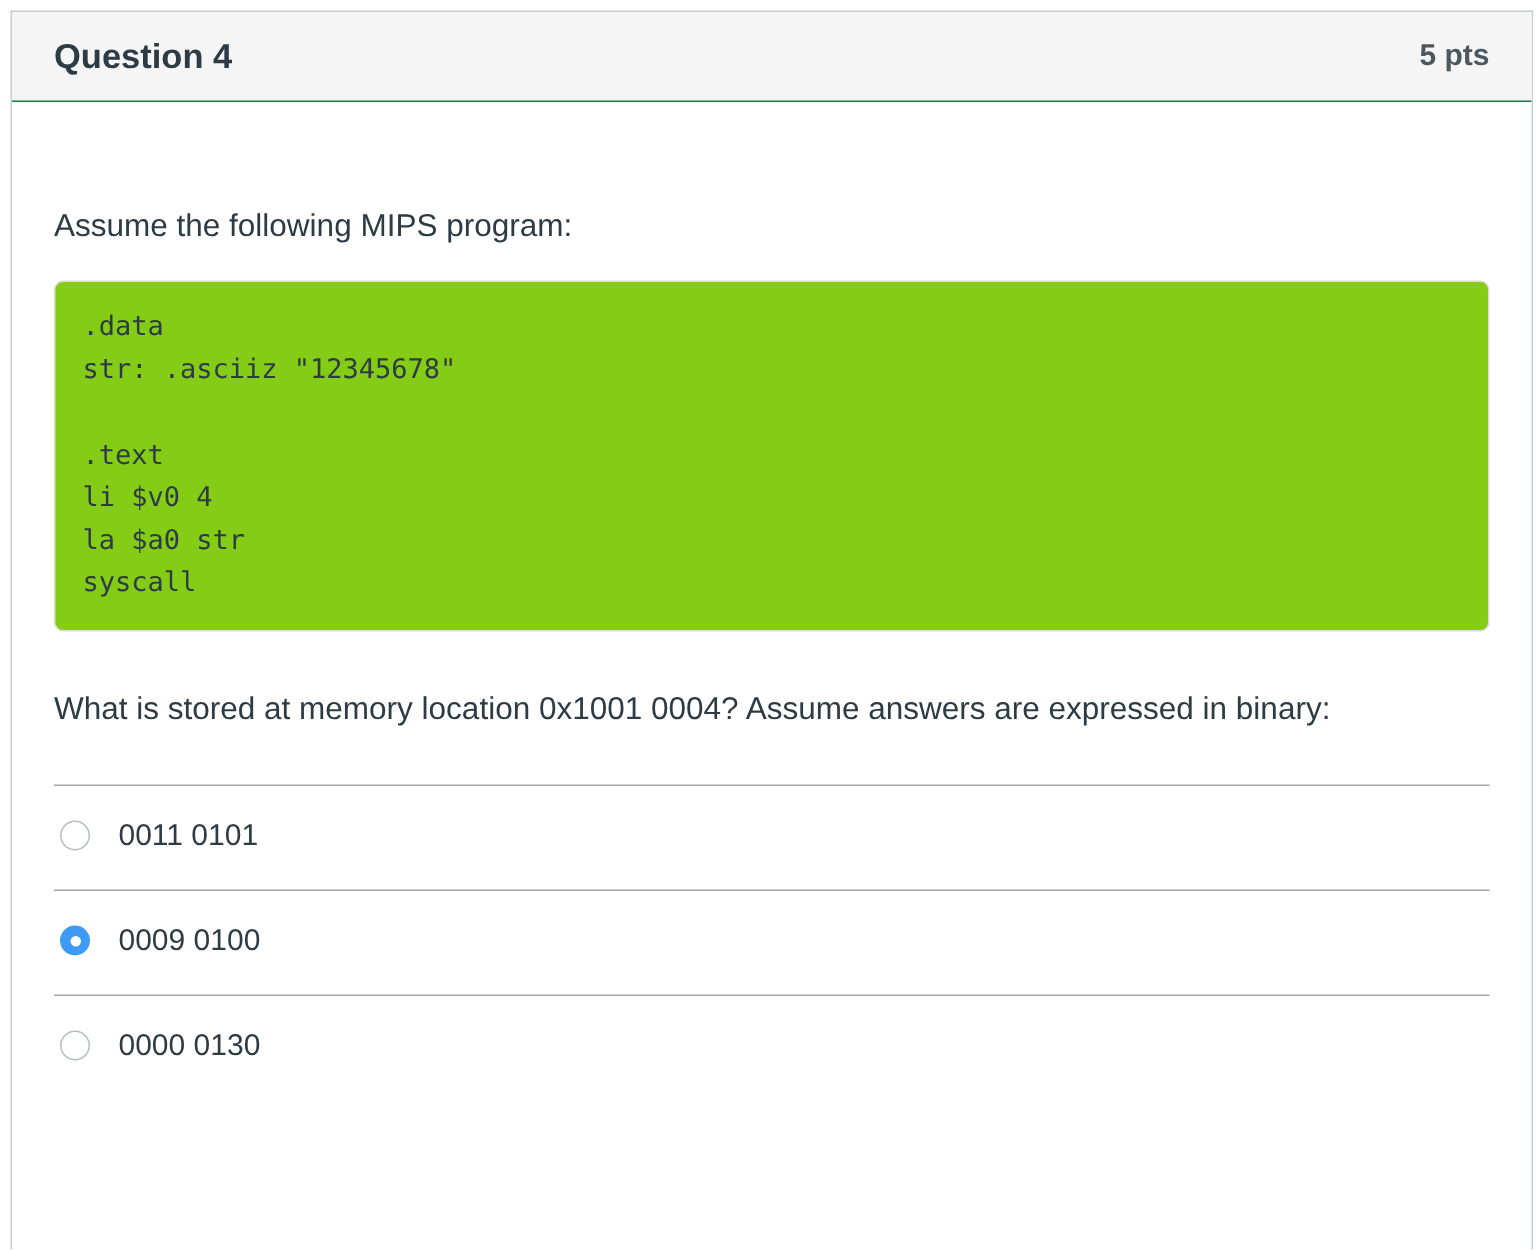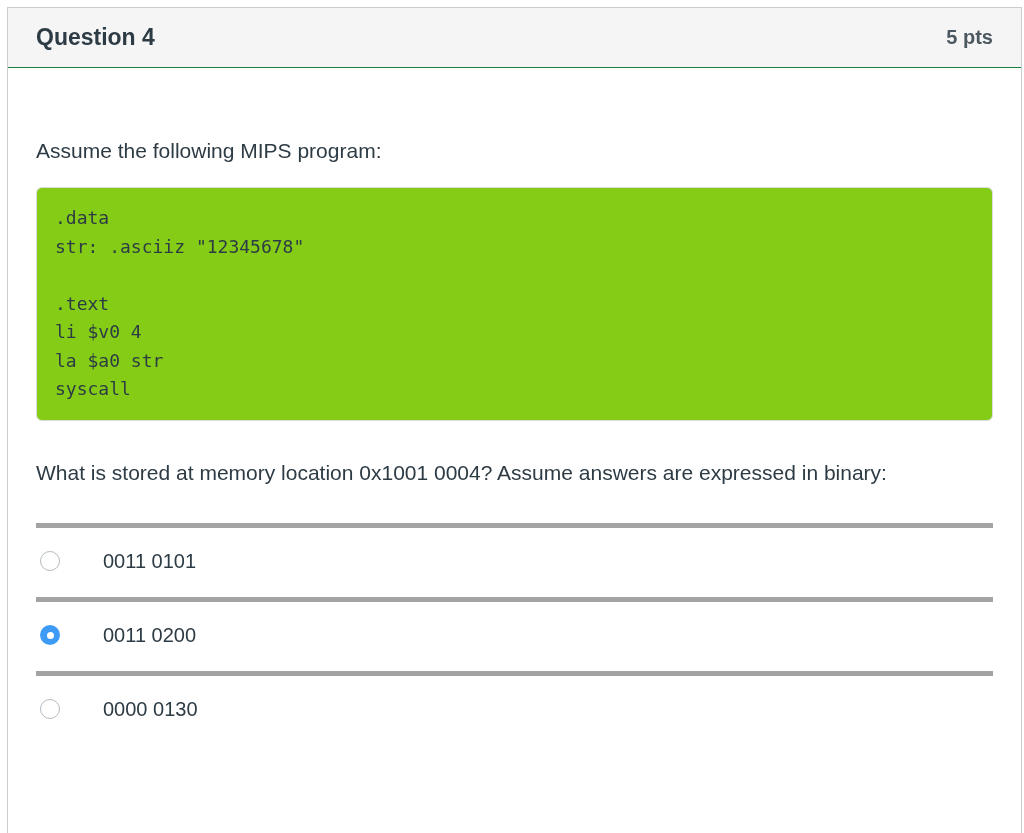--- a/index.html
+++ b/index.html
@@ -68,23 +68,22 @@
     line-height: 40px;
     max-width: 935px;
   }
 
   .answer-options {
     margin-top: 30px;
   }
   .option-row {
     display: flex;
     align-items: center;
-    border-top: 5px solid #a3a3a3;
+    border-top: 1px solid #a3a3a3;
     padding: 22px 0 24px 4px;
-    gap: 24px;
   }
   .radio {
     width: 20px;
     height: 20px;
     border-radius: 50%;
     border: 1px solid #B4BBC0;
     background: #ffffff;
     flex: 0 0 auto;
     position: relative;
     cursor: pointer;
@@ -134,21 +133,21 @@
     <p class="question-prompt">What is stored at memory location 0x1001 0004? Assume answers are expressed in binary:</p>
 
     <div class="answer-options">
   <div class="option-row">
     <span class="radio"></span>
     <span class="option-label">0011 0101</span>
   </div>
 
   <div class="option-row">
     <span class="radio selected"></span>
-    <span class="option-label">0011 0200</span>
+    <span class="option-label">0009 0100</span>
   </div>
 
   <div class="option-row">
     <span class="radio"></span>
     <span class="option-label">0000 0130</span>
   </div>
 
 </div>
 
   </div>

